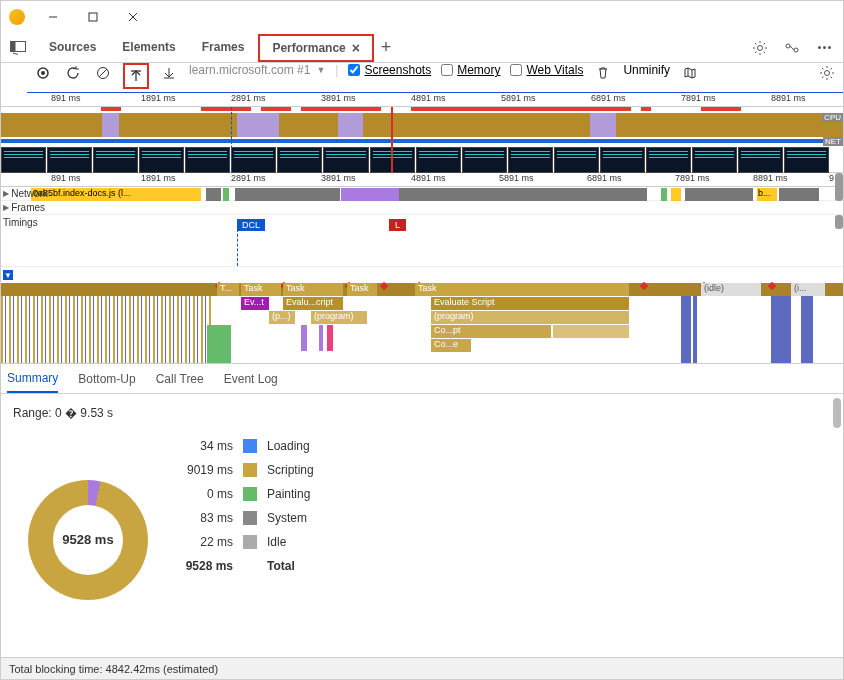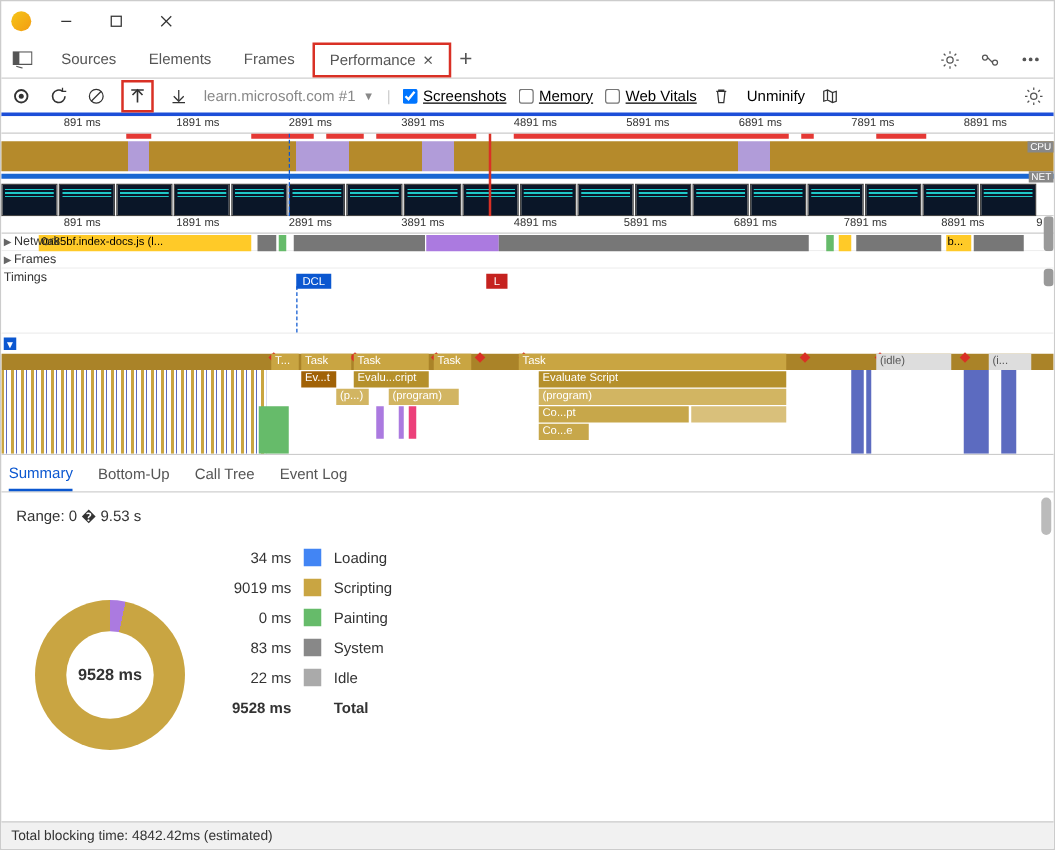--- a/index.html
+++ b/index.html
@@ -9,32 +9,32 @@
 .titlebar { height: 32px; display: flex; align-items: center; padding: 0 8px; }
 .title-icon { width: 16px; height: 16px; border-radius: 50%; background: linear-gradient(135deg, #f5c518, #f39c12); margin-right: 8px; }
 .title-text { font-size: 12px; flex: 1; }
 .winbtn { width: 40px; height: 28px; display: flex; align-items: center; justify-content: center; font-size: 11px; color: #333; }
 .winbtn svg { width: 10px; height: 10px; }
 
 
 .tabs-row { height: 30px; display: flex; align-items: center; border-bottom: 1px solid #d0d0d0; padding: 0 6px; }
 .dock-icon { width: 22px; height: 22px; display: flex; align-items: center; justify-content: center; margin-right: 8px; }
 .tabs { display: flex; gap: 2px; }
-.tab { padding: 4px 12px; font-size: 12px; color: #555; border-bottom: 2px solid transparent; display: flex; align-items: center; gap: 6px;}
+.tab { padding: 4px 12px; font-size: 12px; color: #555; border-bottom: 2px solid transparent; display: flex; align-items: center; gap: 6px; font-weight: bold;}
 .tab.active { border: 2px solid #d93025; background: #fff; }
 .tab-close { font-size: 14px; color: #555; cursor: pointer; }
 .addtab { width: 24px; height: 24px; display: flex; align-items: center; justify-content: center; font-size: 18px; color: #555; }
 .spacer { flex: 1; }
 .right-icons { display: flex; gap: 14px; margin-right: 4px; }
 .right-icons > div { width: 18px; height: 18px; display: flex; align-items: center; justify-content: center; }
 .kebab { display: flex; gap: 2px; }
 .kebab span { width: 3px; height: 3px; background: #555; border-radius: 50%; }
 
 
-.toolbar { height: 30px; display: flex; align-items: center; border-bottom: 3px solid #1d4ed8; padding: 0 6px; gap: 10px; font-size: 12px; }
+.toolbar { height: 30px; display: flex; align-items: flex-start; border-bottom: 1px solid #1d4ed8; padding: 0 6px; gap: 10px; font-size: 12px; margin-left: 26px; }
 .tb-btn { width: 20px; height: 20px; display: flex; align-items: center; justify-content: center; }
 .tb-btn.upload { border: 2px solid #d93025; width: 26px; height: 26px;}
 .url-dropdown { color: #888; font-size: 12px; display: flex; align-items: center; gap: 6px;}
 .chk { display: flex; align-items: center; gap: 4px; text-decoration: underline; }
 .chk input { width: 12px; height: 12px; }
 
 
 .overview { position: relative; height: 80px; background: #fff; border-bottom: 1px solid #d0d0d0; }
 .ticks { height: 14px; display: flex; font-size: 9px; color: #333; border-bottom: 1px solid #ccc; position: relative;}
 .ticks span { position: absolute; }
@@ -345,21 +345,21 @@
       <div class="red-tick" style="left:700px"></div>
       <div class="red-tick" style="left:768px"></div>
     <div class="fl-block" style="top:0;left:216px;width:22px">T...</div>
     <div class="fl-block" style="top:0;left:240px;width:40px">Task</div>
     <div class="fl-block" style="top:0;left:282px;width:60px">Task</div>
     <div class="fl-block" style="top:0;left:346px;width:30px">Task</div>
     <div class="fl-block" style="top:0;left:414px;width:214px">Task</div>
     <div class="fl-block fl-idle" style="top:0;left:700px;width:60px">(idle)</div>
     <div class="fl-block fl-idle" style="top:0;left:790px;width:34px">(i...</div>
 
-    <div class="fl-block" style="top:14px;left:240px;width:28px;background:#a16207">Ev...t</div>
+    <div class="fl-block" style="top:14px;left:240px;width:28px;background:#a21caf">Ev...t</div>
     <div class="fl-block" style="top:14px;left:282px;width:60px;background:#b5902b">Evalu...cript</div>
     <div class="fl-block" style="top:14px;left:430px;width:198px;background:#b5902b">Evaluate Script</div>
 
     <div class="fl-block" style="top:28px;left:268px;width:26px;background:#d2b562">(p...)</div>
     <div class="fl-block" style="top:28px;left:310px;width:56px;background:#d2b562">(program)</div>
     <div class="fl-block" style="top:28px;left:430px;width:198px;background:#d2b562">(program)</div>
 
     <div class="fl-block" style="top:42px;left:430px;width:120px;background:#c7a74a">Co...pt</div>
     <div class="fl-block" style="top:42px;left:552px;width:76px;background:#d9c07b"></div>
 

